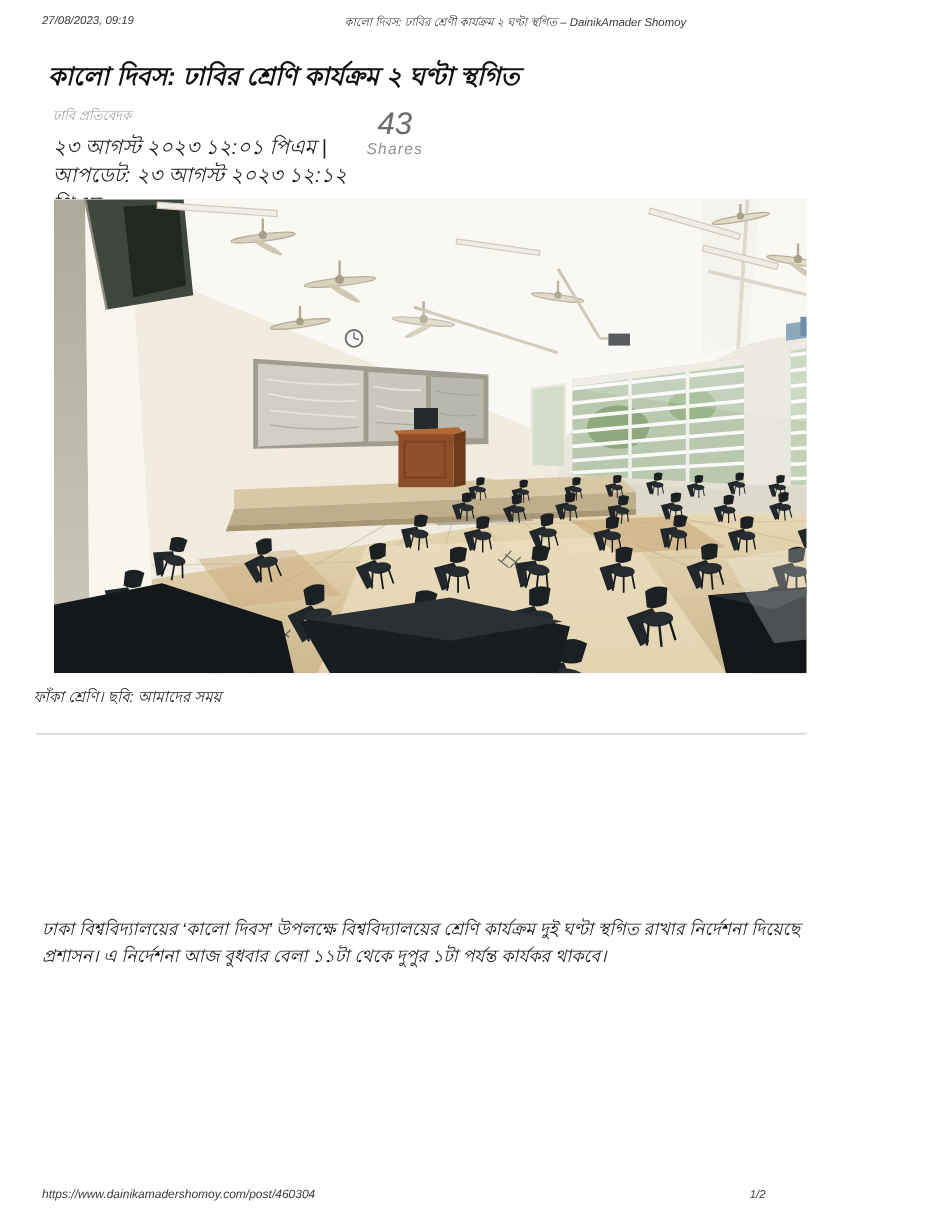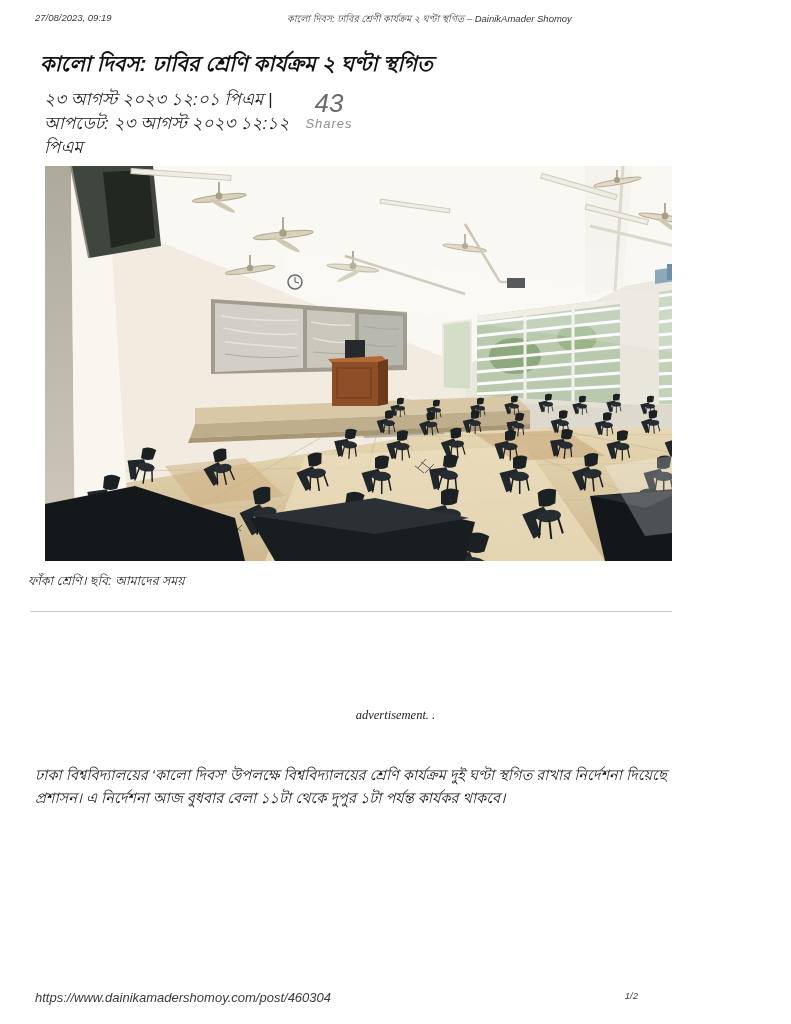--- a/index.html
+++ b/index.html
@@ -29,34 +29,35 @@
   }
   .photo-wrap svg { display:block; width:692px; height:395px; }
   .photo-caption { position:absolute; left:28px; top:572px; font-size:12.5px; color:#222; }
   .divider { position:absolute; left:30px; top:611px; width:752px; height:1px; background:#c9c9c9; }
   .ad-label {
     position:absolute; left:0; top:708px; width:791px; text-align:center;
     font-family:"Liberation Serif", serif; font-size:12.5px; color:#222;
   }
   .body-text { position:absolute; left:35px; top:764px; width:732px; }
   .body-text p { font-size:14.5px; line-height:1.6; color:#141414; margin-bottom:17px; }
-  .print-footer-url { position:absolute; left:35px; top:990px; font-size:13px; color:#3a3a3a; }
+  .print-footer-url { position:absolute; left:35px; top:990px; font-size:10px; color:#3a3a3a; }
   .print-footer-page { position:absolute; right:34px; top:990px; font-size:9.5px; color:#3a3a3a; }
 </style>
 </head>
 <body>
 
 <div class="page">
 
   <div class="print-header-datetime">27/08/2023, 09:19</div>
   <div class="print-header-title">কালো দিবস: ঢাবির শ্রেণী কার্যক্রম ২ ঘণ্টা স্থগিত – DainikAmader Shomoy</div>
 
   <h1 class="article-title">কালো দিবস: ঢাবির শ্রেণি কার্যক্রম ২ ঘণ্টা স্থগিত</h1>
 
   <div class="meta-block">
+    <div class="byline">ঢাবি প্রতিবেদক</div>
     <div class="pubdate">২৩ আগস্ট ২০২৩ ১২:০১ পিএম | আপডেট: ২৩ আগস্ট ২০২৩ ১২:১২ পিএম</div>
   </div>
 
   <div class="shares">
     <div class="shares-count">43</div>
     <div class="shares-label">Shares</div>
   </div>
 
   <div class="photo-wrap">
     <svg viewBox="0 0 692 395" xmlns="http://www.w3.org/2000/svg">
@@ -279,21 +280,20 @@
         <polygon points="340,60 692,95 692,135 340,95" opacity="0.12"></polygon>
         <polygon points="560,300 692,280 692,360 600,370" opacity="0.25"></polygon>
       </g>
     </svg>
   </div>
 
   <div class="photo-caption">ফাঁকা শ্রেণি। ছবি: আমাদের সময়</div>
 
   <div class="divider"></div>
 
-  <div class="ad-label">advertisement. .</div>
 
   <div class="body-text">
     <p>ঢাকা বিশ্ববিদ্যালয়ের ‘কালো দিবস’ উপলক্ষে বিশ্ববিদ্যালয়ের শ্রেণি কার্যক্রম দুই ঘণ্টা স্থগিত রাখার নির্দেশনা দিয়েছে বিশ্ববিদ্যালয় প্রশাসন। এ নির্দেশনা আজ বুধবার বেলা ১১টা থেকে দুপুর ১টা পর্যন্ত কার্যকর থাকবে।</p>
   </div>
 
   <div class="print-footer-url">https://www.dainikamadershomoy.com/post/460304</div>
   <div class="print-footer-page">1/2</div>
 
 </div>
 

